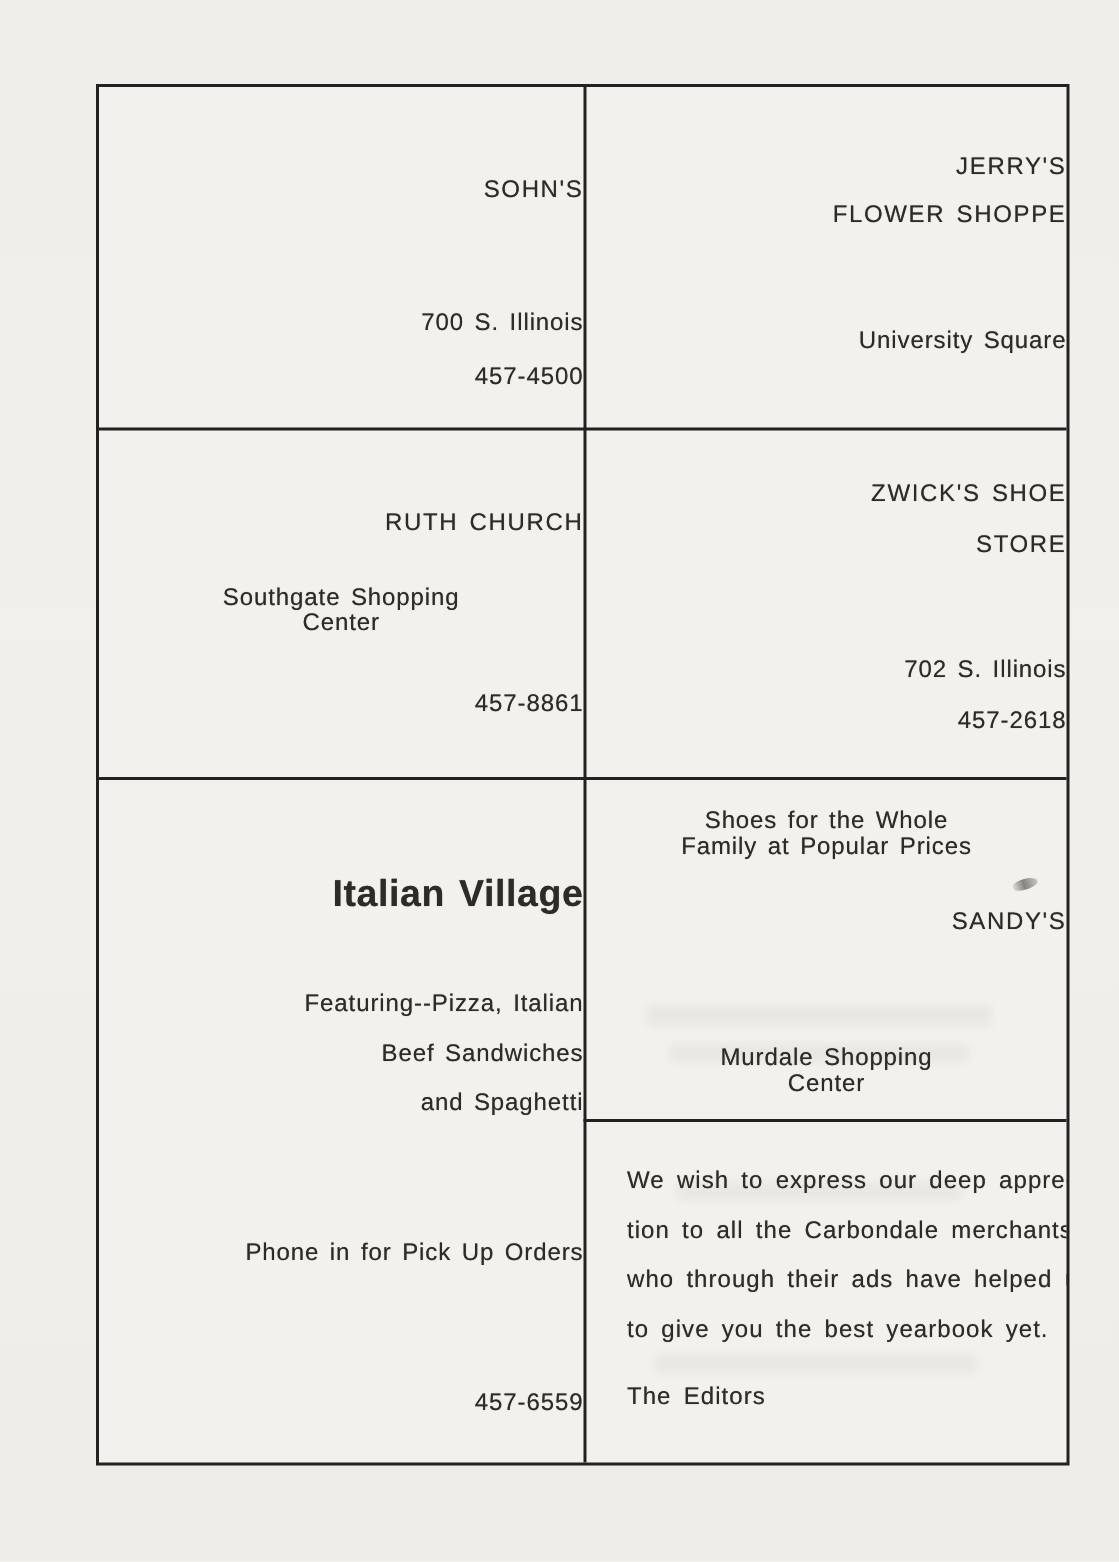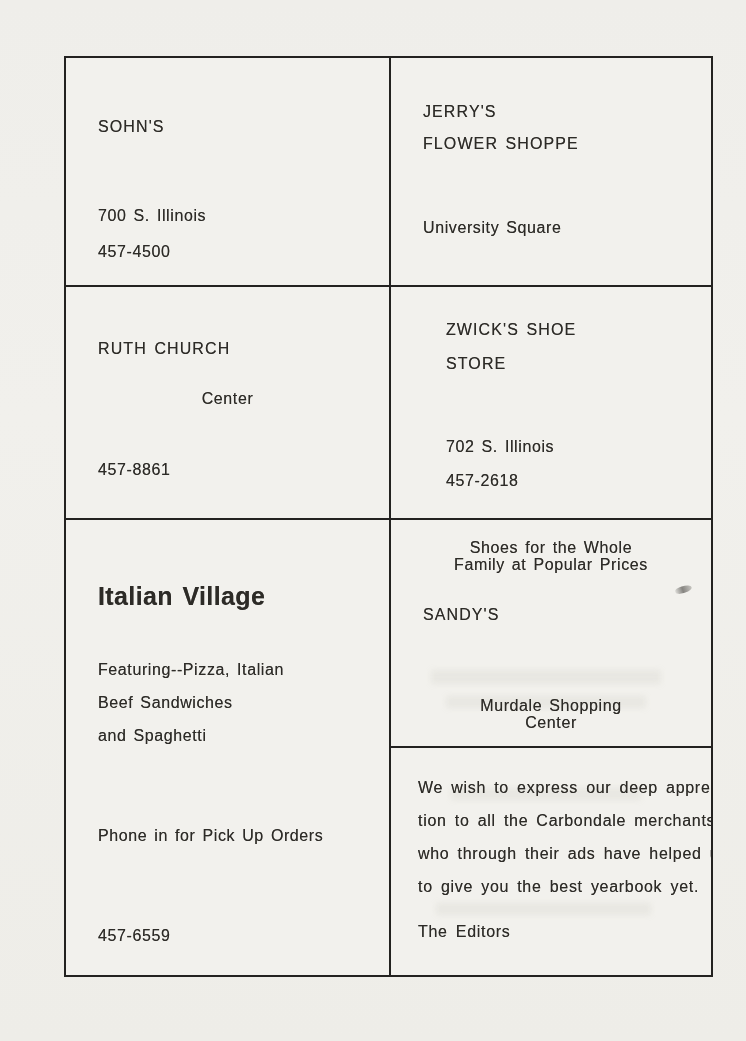--- a/index.html
+++ b/index.html
@@ -61,21 +61,21 @@
   .cell-jerrys       { left: 325px; top: 0;     right: 0;     height: 227px; }
   .cell-ruth         { left: 0;     top: 229px; width: 323px; height: 268px; }
   .cell-zwicks       { left: 325px; top: 229px; right: 0;     height: 231px; margin-left: 23px; }
   .cell-italian      { left: 0;     top: 462px; width: 323px; bottom: 0; }
   .cell-sandys       { left: 325px; top: 462px; right: 0;     height: 226px; }
   .cell-editors      { left: 325px; top: 690px; right: 0;     bottom: 0; }
   .line {
     position: absolute;
     left: 0;
     right: 0;
-    text-align: left;
+    text-align: right;
     font-size: 16px;
     line-height: 16px;
     letter-spacing: 0.6px;
     word-spacing: 2px;
     white-space: nowrap;
     text-shadow: 0 0 0.5px rgba(45,43,39,0.65);
     padding-left: 32px;
   }
   .twoline {
     position: absolute;
@@ -153,20 +153,21 @@
 
   <div class="cell cell-jerrys">
     <div class="line caps" style="top:46px">JERRY'S</div>
     <div class="line caps" style="top:78px">FLOWER SHOPPE</div>
     <div class="line" style="top:162px">University Square</div>
   </div>
 
   <div class="cell cell-ruth">
     <div class="line caps" style="top:54px">RUTH CHURCH</div>
     <div class="twoline" style="top:103px">
+      <div>Southgate Shopping</div>
       <div>Center</div>
     </div>
     <div class="line" style="top:175px">457-8861</div>
   </div>
 
   <div class="cell cell-zwicks">
     <div class="line caps" style="top:35px">ZWICK'S SHOE</div>
     <div class="line caps" style="top:69px">STORE</div>
     <div class="line" style="top:152px">702 S. Illinois</div>
     <div class="line" style="top:186px">457-2618</div>

